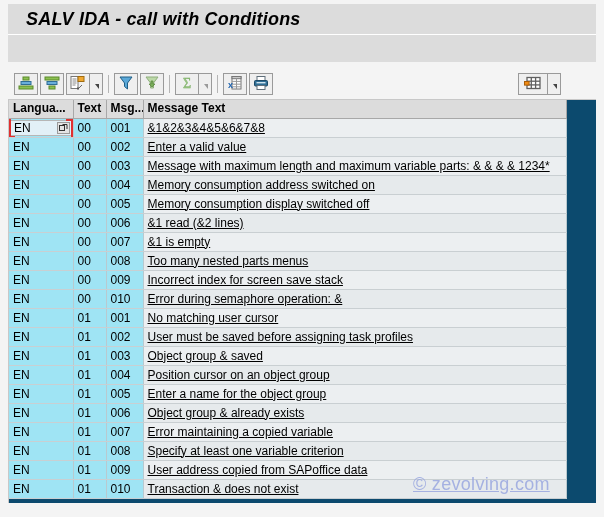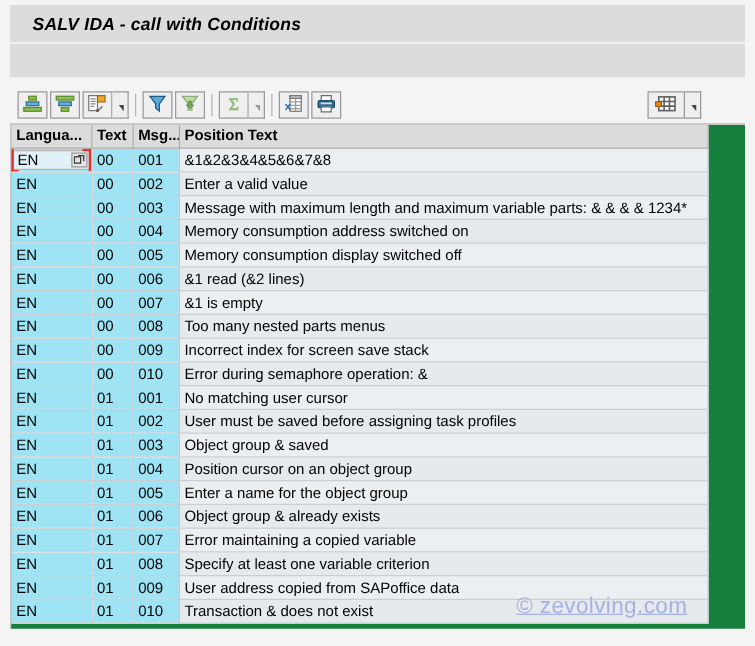--- a/index.html
+++ b/index.html
@@ -22,21 +22,21 @@
     position: absolute;
     left: 8px; top: 4px;
     width: 588px; height: 30px;
     background: #dcdcdc;
     border-bottom: 1px solid #ffffff;
     display: flex;
     align-items: center;
   }
   .title-text {
     padding-left: 18px;
-    font-size: 14px;
+    font-size: 18px;
     font-weight: bold;
     font-style: italic;
     letter-spacing: 0.2px;
     color: #000;
     white-space: nowrap;
   }
 
   
   .cmdarea {
     position: absolute;
@@ -92,21 +92,21 @@
     border-top: 5px solid #444;
     margin-top: 5px;
     margin-left: 2px;
   }
 
   
   .grid-wrap {
     position: absolute;
     left: 8px; top: 99px;
     width: 588px; height: 404px;
-    background: #15803d;
+    background: #0c4a6e;
     border-left: 1px solid #c8c8c8;
     border-top: 1px solid #c8c8c8;
     box-sizing: border-box;
     overflow: hidden;
   }
   table.alv {
     border-collapse: collapse;
     table-layout: fixed;
     width: 557px;
     background: #eceff1;
@@ -133,21 +133,21 @@
     font-size: 12px;
     white-space: nowrap;
     overflow: hidden;
     box-sizing: border-box;
   }
   td.key {
     background: #9fe4f4;
     border-right: 1px solid #7fc3d4;
     border-bottom: 1px solid #86ccdd;
   }
-  td.txt { background: #eceff1; }
+  td.txt { background: #eceff1; text-decoration: underline; }
   tr.alt td.txt { background: #e6eaec; }
 
   col.c-lang { width: 64px; }
   col.c-area { width: 33px; }
   col.c-msg  { width: 37px; }
   col.c-text { width: 423px; }
 
   
   td.sel-cell {
     position: relative;
@@ -335,21 +335,21 @@
       <col class="c-lang">
         <col class="c-area">
         <col class="c-msg">
         <col class="c-text">
     </colgroup>
     <thead>
       <tr>
         <th>Langua...</th>
         <th>Text</th>
         <th>Msg...</th>
-        <th>Position Text</th>
+        <th>Message Text</th>
       </tr>
     </thead>
     <tbody>
         <tr>
           <td class="sel-cell">
             <div class="sel-inner">
               <span class="val">EN</span>
               <span class="f4btn">
                 <svg width="9" height="9" viewBox="0 0 9 9">
                   <rect x="0.5" y="2.5" width="5" height="5" fill="none" stroke="#333"></rect>

